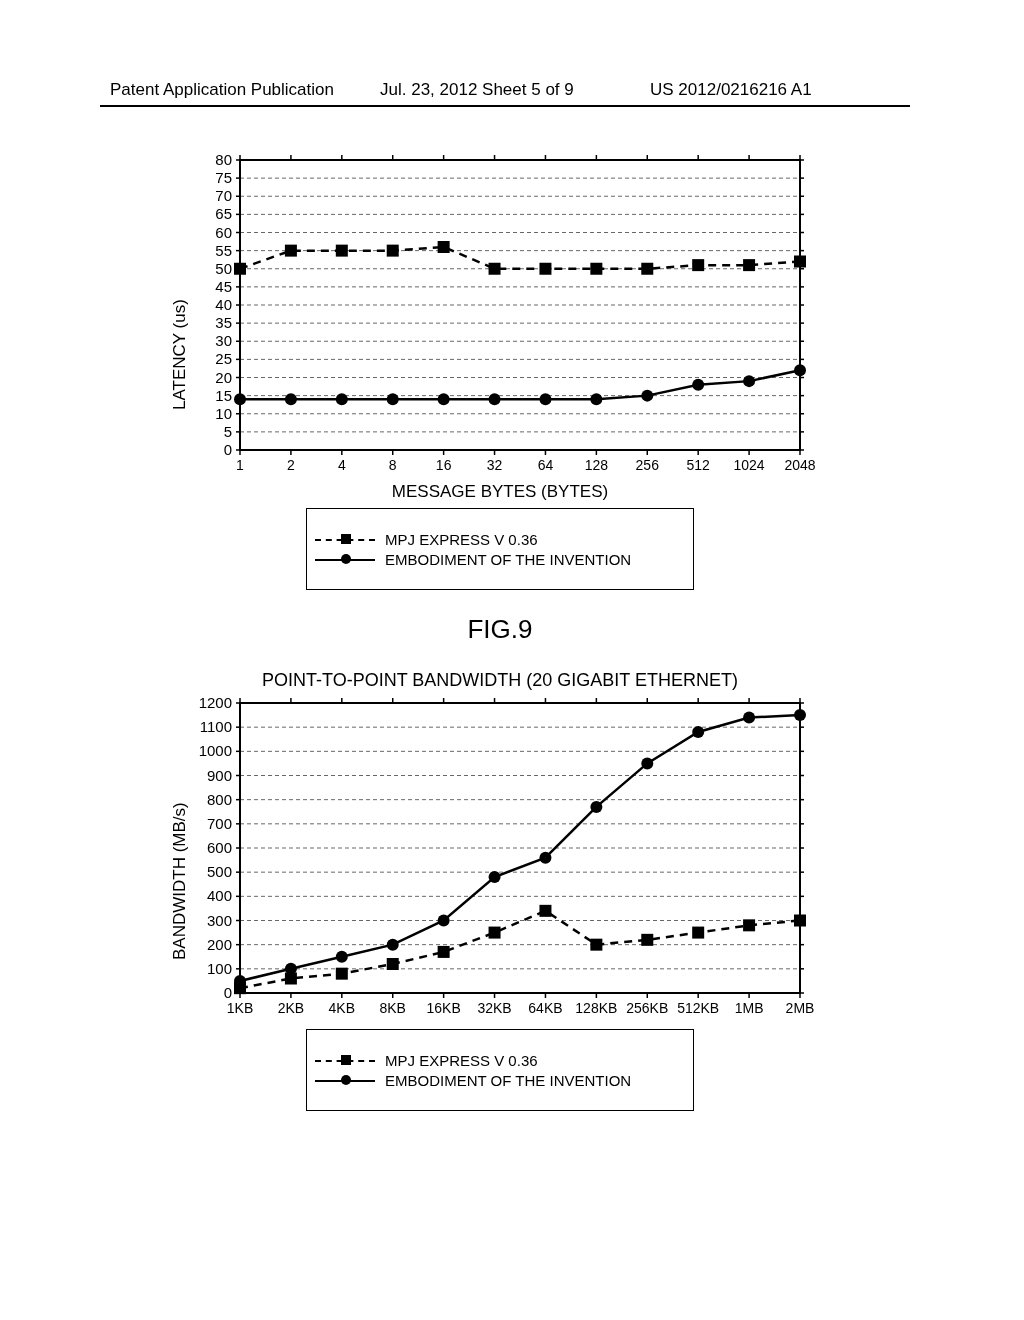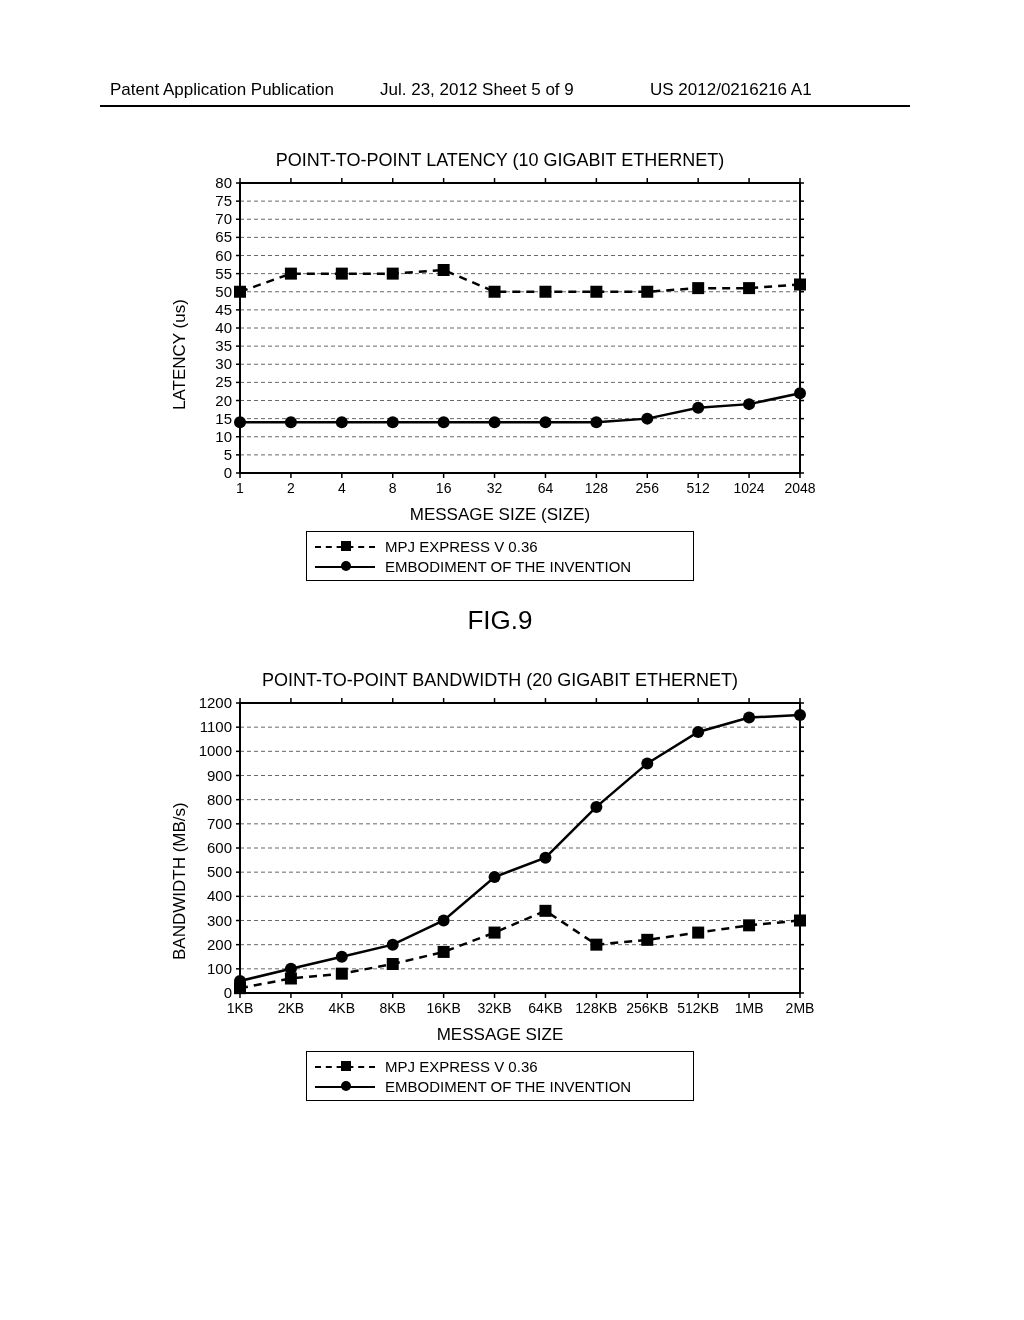--- a/index.html
+++ b/index.html
@@ -27,21 +27,21 @@
   .figwrap.fig9 { top: 150px; }
   .figwrap.fig10 { top: 670px; }
 
   .title { font-size: 18px; text-align: center; margin-bottom: 2px; }
   .ylabel { position: absolute; transform: rotate(-90deg); transform-origin: left top; font-size: 17px; }
   .xlabel { font-size: 17px; text-align: center; margin-top: 2px; }
   .legend {
     border: 1.5px solid #000;
     width: 370px;
     margin: 6px auto 0 auto;
-    padding: 4px 8px;
+    padding: 20px 8px;
     font-size: 15px;
   }
   .legend-row { display: flex; align-items: center; height: 20px; }
   .legend-mark { width: 70px; position: relative; height: 16px; }
   .legend-mark .line { position: absolute; top: 8px; left: 0; width: 60px; border-top: 2px solid #000; }
   .legend-mark .line.dashed { border-top: 2px dashed #000; }
   .legend-mark .sq { position: absolute; top: 3px; left: 26px; width: 10px; height: 10px; background: #000; }
   .legend-mark .ci { position: absolute; top: 3px; left: 26px; width: 10px; height: 10px; background: #000; border-radius: 50%; }
   .figlabel { font-size: 26px; text-align: center; margin-top: 24px; }
 
@@ -51,21 +51,20 @@
 <body>
 
 <div class="header">
   <span class="left">Patent Application Publication</span>
   <span class="center">Jul. 23, 2012  Sheet 5 of 9</span>
   <span class="right">US 2012/0216216 A1</span>
 </div>
 <div class="hr"></div>
 
 <div class="figwrap fig9">
-  <div class="title">POINT-TO-POINT LATENCY (10 GIGABIT ETHERNET)</div>
   <div class="ylabel" style="top:260px; left:-10px;">LATENCY (us)</div>
   <svg id="chart0" width="640" height="330">
       <line x1="60" y1="300" x2="620" y2="300" stroke="#000" stroke-width="0.6" stroke-dasharray="4,3"></line>
       <line x1="56" y1="300" x2="60" y2="300" stroke="#000" stroke-width="1.5"></line>
       <text x="52" y="305" text-anchor="end" font-size="15" font-family="Arial">0</text>
       <line x1="620" y1="300" x2="624" y2="300" stroke="#000" stroke-width="1.5"></line>
       <line x1="60" y1="281.875" x2="620" y2="281.875" stroke="#000" stroke-width="0.6" stroke-dasharray="4,3"></line>
       <line x1="56" y1="281.875" x2="60" y2="281.875" stroke="#000" stroke-width="1.5"></line>
       <text x="52" y="286.875" text-anchor="end" font-size="15" font-family="Arial">5</text>
       <line x1="620" y1="281.875" x2="624" y2="281.875" stroke="#000" stroke-width="1.5"></line>
@@ -186,21 +185,21 @@
       <circle cx="212.72727272727272" cy="249.25" r="6" fill="#000"></circle>
       <circle cx="263.6363636363636" cy="249.25" r="6" fill="#000"></circle>
       <circle cx="314.5454545454545" cy="249.25" r="6" fill="#000"></circle>
       <circle cx="365.45454545454544" cy="249.25" r="6" fill="#000"></circle>
       <circle cx="416.3636363636364" cy="249.25" r="6" fill="#000"></circle>
       <circle cx="467.27272727272725" cy="245.625" r="6" fill="#000"></circle>
       <circle cx="518.1818181818182" cy="234.75" r="6" fill="#000"></circle>
       <circle cx="569.090909090909" cy="231.125" r="6" fill="#000"></circle>
       <circle cx="620" cy="220.25" r="6" fill="#000"></circle>
     </svg>
-  <div class="xlabel">MESSAGE SIZE (SIZE)</div>
+  <div class="xlabel">MESSAGE BYTES (BYTES)</div>
   <div class="legend">
     <div class="legend-row">
       <div class="legend-mark">
           <div class="line dashed"></div>
           <div class="sq"></div>
         </div>
       <span>MPJ EXPRESS V 0.36</span>
     </div>
     <div class="legend-row">
       <div class="legend-mark">
@@ -326,21 +325,20 @@
       <circle cx="212.72727272727272" cy="251.66666666666669" r="6" fill="#000"></circle>
       <circle cx="263.6363636363636" cy="227.5" r="6" fill="#000"></circle>
       <circle cx="314.5454545454545" cy="184" r="6" fill="#000"></circle>
       <circle cx="365.45454545454544" cy="164.66666666666666" r="6" fill="#000"></circle>
       <circle cx="416.3636363636364" cy="113.91666666666666" r="6" fill="#000"></circle>
       <circle cx="467.27272727272725" cy="70.41666666666669" r="6" fill="#000"></circle>
       <circle cx="518.1818181818182" cy="39" r="6" fill="#000"></circle>
       <circle cx="569.090909090909" cy="24.5" r="6" fill="#000"></circle>
       <circle cx="620" cy="22.083333333333314" r="6" fill="#000"></circle>
     </svg>
-  <div class="xlabel">MESSAGE SIZE</div>
   <div class="legend">
     <div class="legend-row">
       <div class="legend-mark">
           <div class="line dashed"></div>
           <div class="sq"></div>
         </div>
       <span>MPJ EXPRESS V 0.36</span>
     </div>
     <div class="legend-row">
       <div class="legend-mark">

